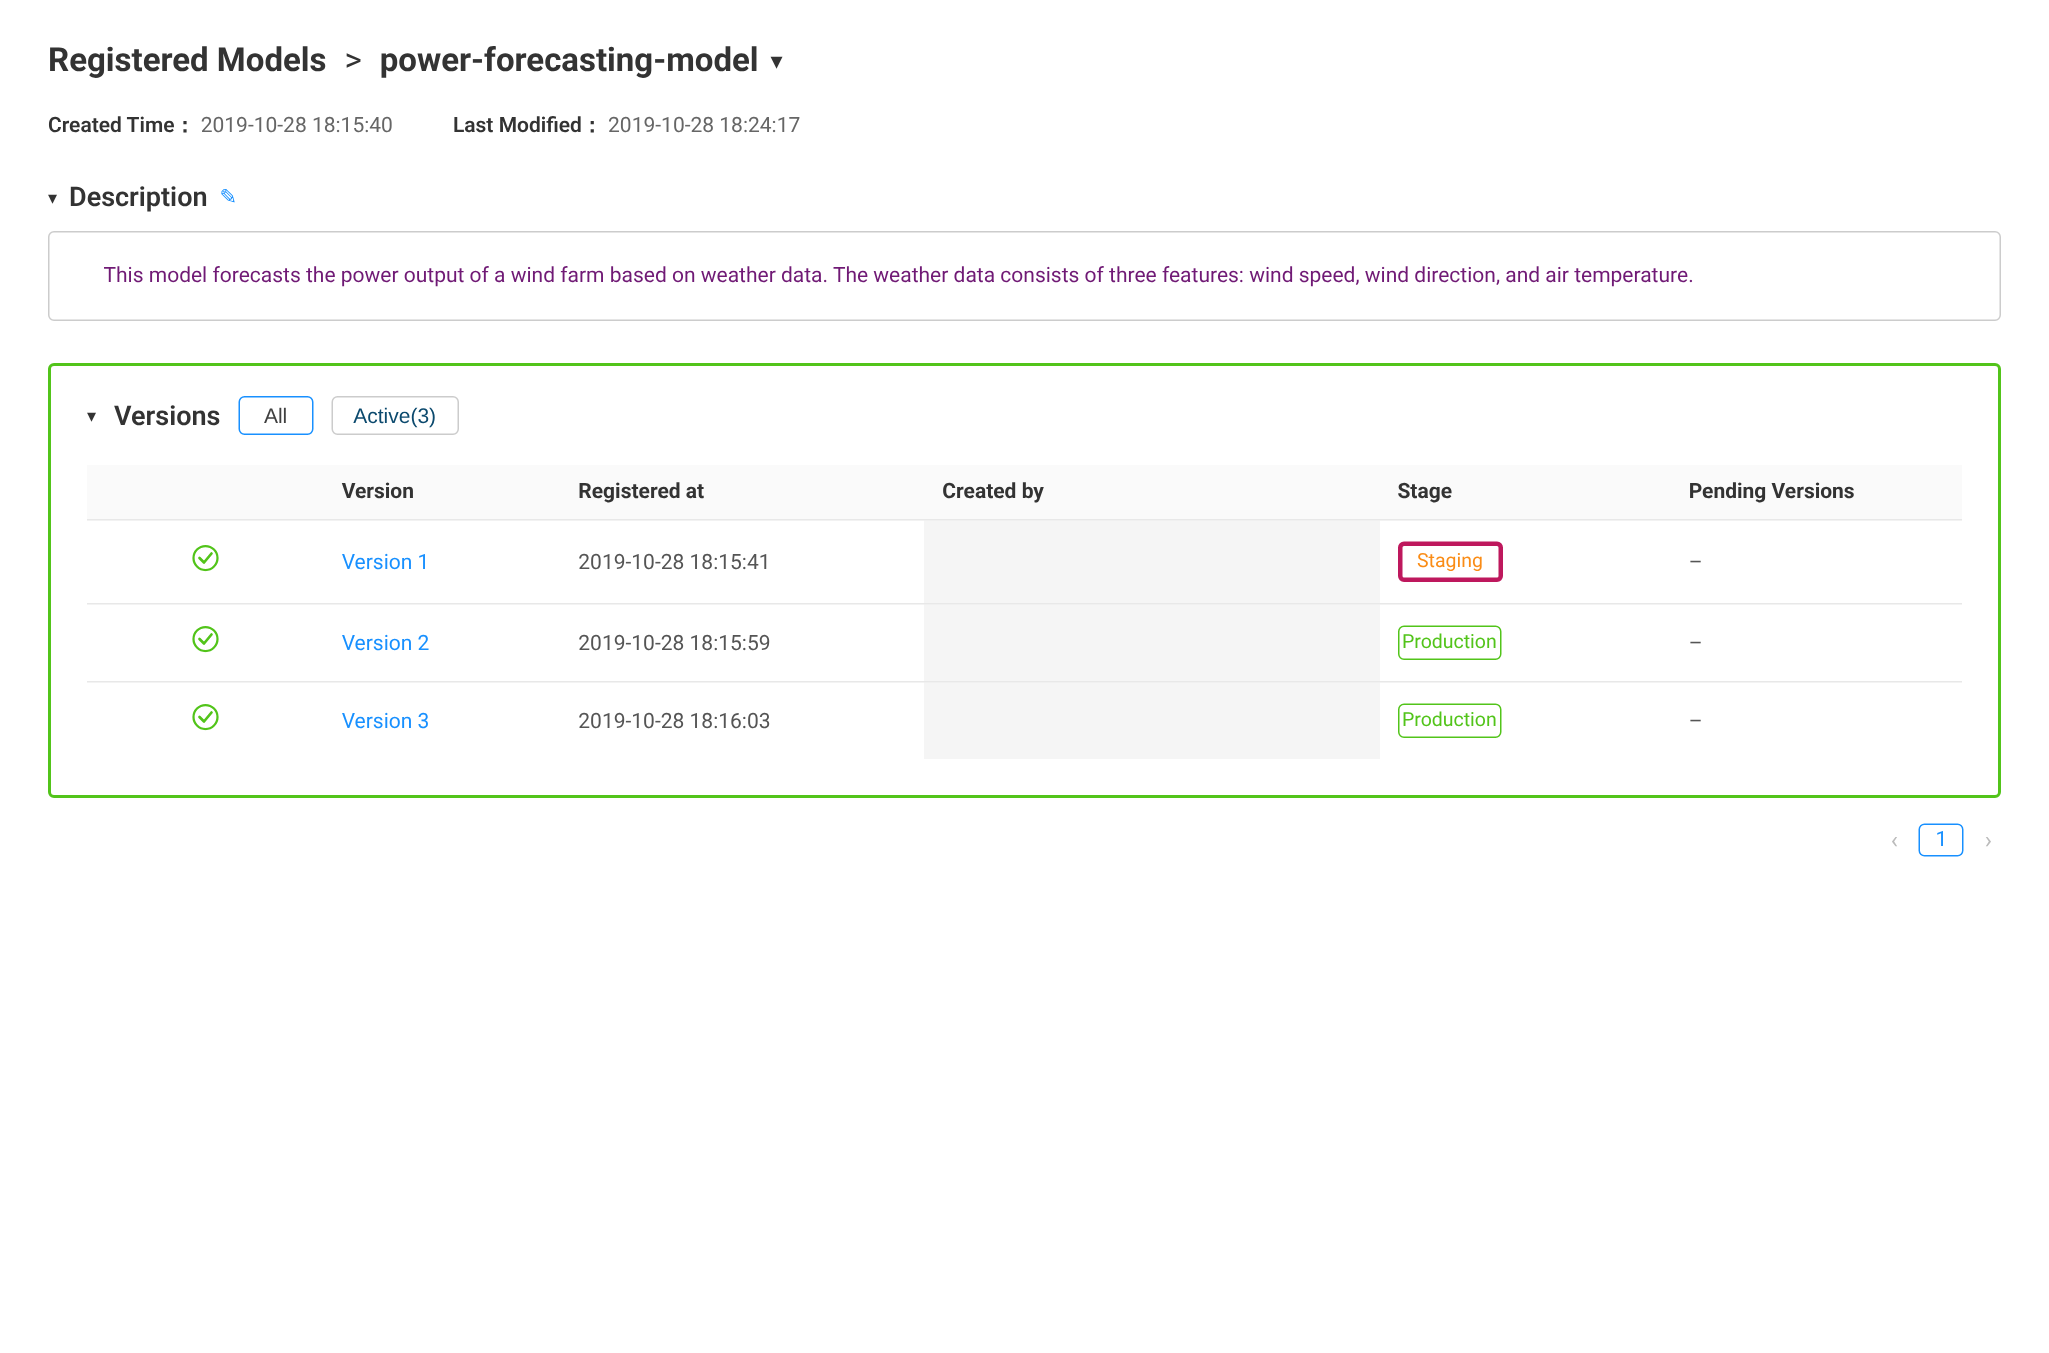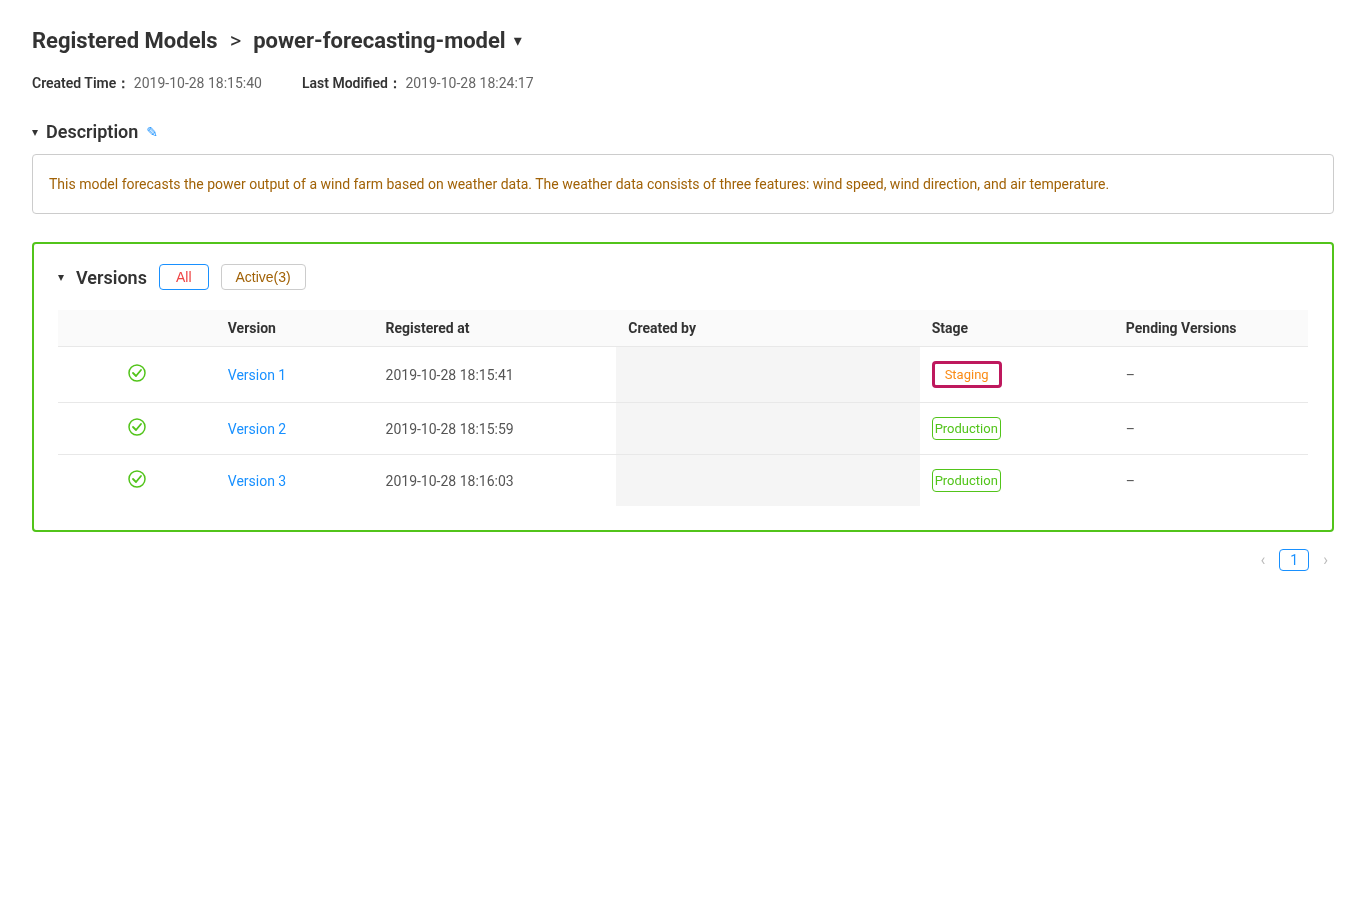--- a/index.html
+++ b/index.html
@@ -68,52 +68,52 @@
       color: #333;
     }
     .edit-icon {
       color: #1890ff;
       cursor: pointer;
       font-size: 14px;
     }
     .description-box {
       border: 1px solid #ccc;
       border-radius: 4px;
-      padding: 18px 16px;
-      color: #a16207;
+      padding: 18px 36px;
+      color: #701a75;
       line-height: 1.6;
       margin-bottom: 28px;
       font-size: 14px;
     }
     .versions-container {
       border: 2px solid #52c41a;
       border-radius: 4px;
       padding: 20px 24px 24px;
     }
     .versions-header {
       display: flex;
       align-items: center;
       gap: 12px;
       margin-bottom: 20px;
     }
     .tab-all {
       border: 1px solid #1890ff;
       border-radius: 4px;
       padding: 4px 16px;
-      color: #ef4444;
+      color: #404040;
       background: #fff;
       cursor: pointer;
       font-size: 14px;
       text-align: right;
     }
     .tab-active {
       border: 1px solid #ccc;
       border-radius: 4px;
       padding: 4px 14px;
-      color: #a16207;
+      color: #0c4a6e;
       background: #fff;
       cursor: pointer;
       font-size: 14px;
     }
     .versions-table {
       width: 100%;
       border-collapse: collapse;
     }
     .versions-table th {
       text-align: left;

